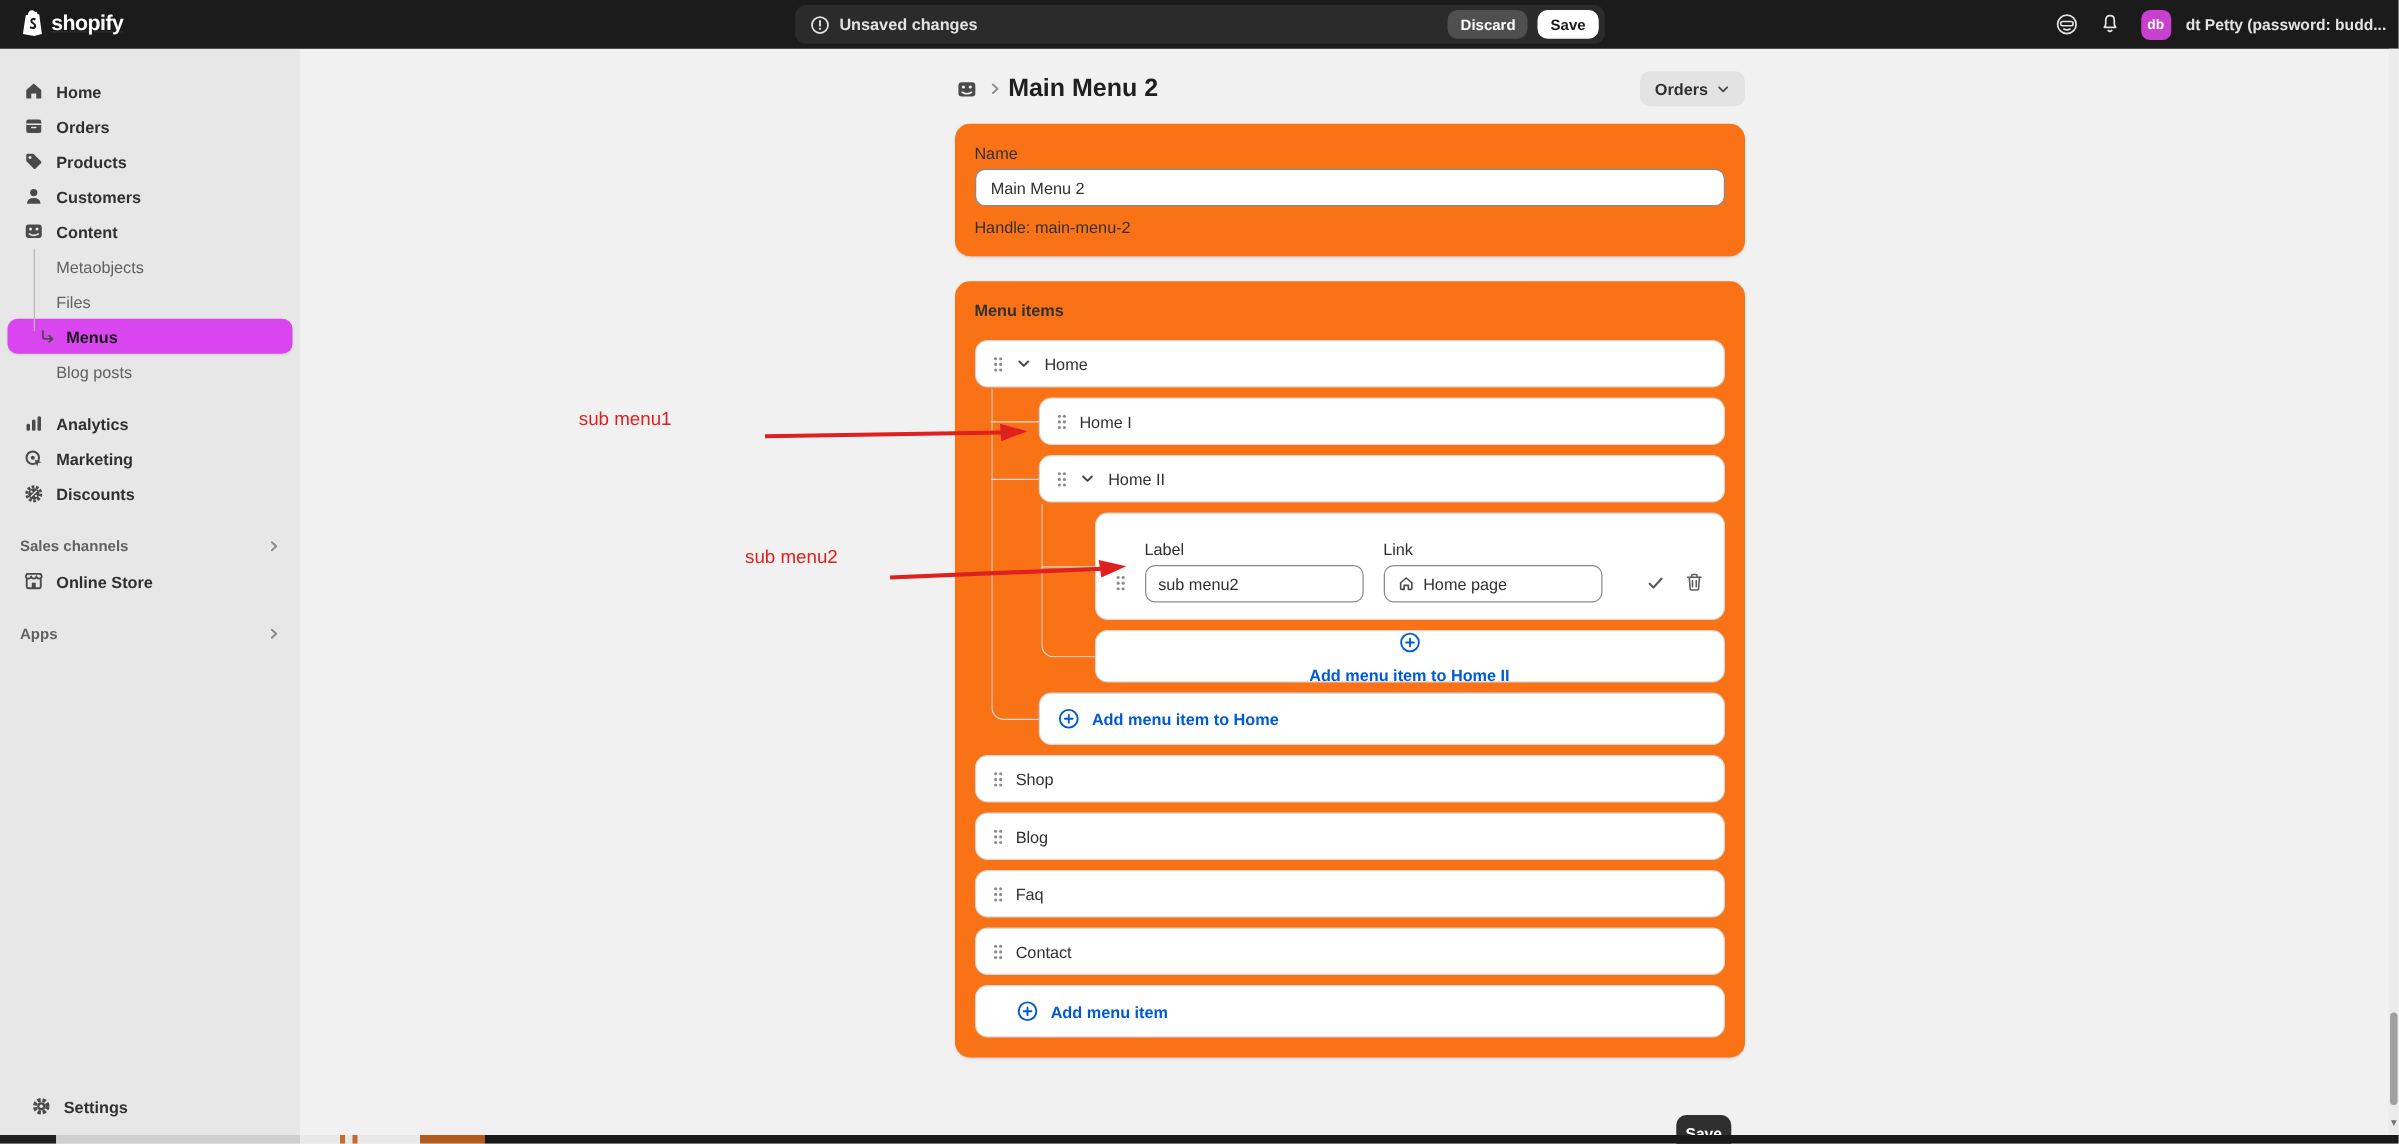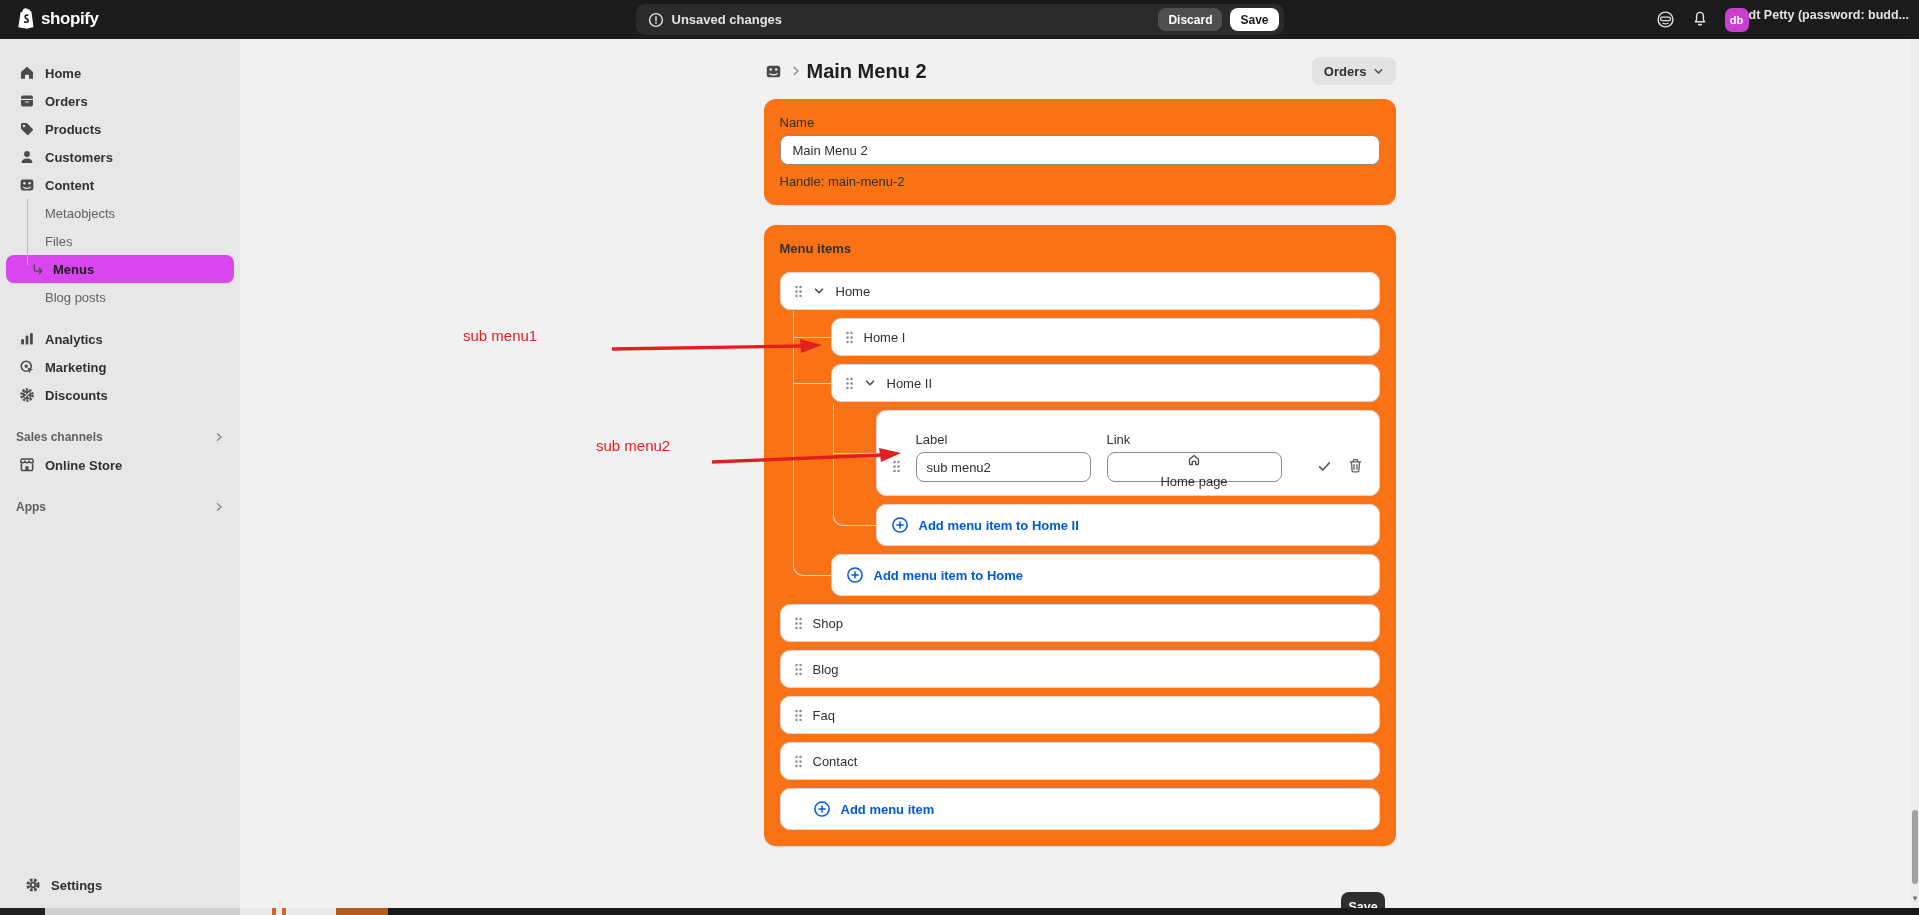--- a/index.html
+++ b/index.html
@@ -2,29 +2,29 @@
 <html><head>
 <meta charset="utf-8">
 <style>
   * { margin:0; padding:0; box-sizing:border-box; }
   html,body { width:1919px; height:915px; overflow:hidden; }
   body { font-family:"Liberation Sans","DejaVu Sans",sans-serif; background:#f1f1f1; position:relative; color:#303030; }
   svg { display:block; }
 
   
   .topbar { position:absolute; top:0; left:0; width:1919px; height:39px; background:#1b1b1b; z-index:20; }
-  .logo { position:absolute; left:16px; top:7px; display:flex; align-items:center; gap:5px; }
+  .logo { position:absolute; left:16px; top:7px; display:flex; align-items:center; gap:5px;text-decoration:underline; }
   .logo-word { color:#fff; font-size:17px; font-weight:700; letter-spacing:-0.4px; }
   .ctx-bar { position:absolute; left:50%; transform:translateX(-50%); top:4px; width:648px; height:31px; background:#2b2b2b; border-radius:9px; display:flex; align-items:center; padding:0 5px 0 12px; }
   .ctx-label { color:#e3e3e3; font-size:13px; font-weight:600; margin-left:8px; }
   .ctx-btns { margin-left:auto; display:flex; gap:8px; }
   .btn-discard { height:23px; padding:0 10px; background:#4f4f4f; border:none; border-radius:8px; color:#fff; font-size:12px; font-weight:600; font-family:inherit; }
   .btn-save-top { height:23px; padding:0 10px; background:#ffffff; border:none; border-radius:8px; color:#1a1a1a; font-size:12px; font-weight:600; font-family:inherit; }
   .top-right { position:absolute; right:10px; top:0; height:39px; display:flex; align-items:center; gap:16px; }
-  .avatar-wrap { display:flex; gap:0; }
+  .avatar-wrap { display:flex; align-items:center; gap:12px; }
   .avatar { width:24px; height:24px; border-radius:7px; background:#c93fd0; color:#fff; font-size:11px; font-weight:700; display:flex; align-items:center; justify-content:center; }
   .user-name { color:#e3e3e3; font-size:12.5px; font-weight:600; max-width:200px; white-space:nowrap; }
 
   
   .sidebar { position:absolute; left:0; top:39px; width:240px; height:876px; background:#e7e7e7; padding-top:20px; z-index:5; }
   .side-row { height:28px; margin:0 6px; padding:0 8px 0 12px; border-radius:8px; display:flex; align-items:center; gap:9px; font-size:13px; font-weight:600; color:#303030; }
   .side-row .ic { width:18px; display:flex; justify-content:center; }
   .side-sub { padding-left:39px; color:#616161; font-weight:500; }
   .side-active { background:#d946ef; color:#1a1a1a; font-weight:700; padding-left:12px; box-shadow:0 1px 2px rgba(0,0,0,.08); }
   .side-section { height:28px; margin:0 6px; padding:0 10px; display:flex; align-items:center; font-size:12px; font-weight:600; color:#616161; }
@@ -43,29 +43,29 @@
 
   .card { background:#f97316; border-radius:12px; box-shadow:0 1px 0 rgba(0,0,0,.05), 0 1px 3px rgba(0,0,0,.08); }
   .name-card { margin-top:10px; padding:16px; }
   .fld-label { font-size:13px; color:#303030; margin-bottom:5px; }
   .txt-input { width:100%; height:30px; border:1px solid #8a8a8a; border-radius:8px; padding:0 12px; font-size:13px; color:#303030; font-family:inherit; background:#fff; }
   .handle-line { font-size:13px; color:#303030; margin-top:9px; }
 
   .menu-card { margin-top:20px; padding:16px; position:relative; }
   .menu-title { font-size:13px; font-weight:700; margin-bottom:16px; }
   .m-row { position:relative; z-index:1; height:38px; background:#fff; border:1px solid #d6d6d6; border-radius:10px; margin-bottom:8px; display:flex; align-items:center; gap:11px; padding:0 14px; font-size:13px; color:#303030; }
-  .ml1 { margin-left:51px; } .ml2 { margin-left:96px; }
+  .ml1 { margin-left:51px; } .ml2 { margin-left:96px;flex-direction:column; }
   .add-row { position:relative; z-index:1; height:42px; background:#fff; border:1px solid #d6d6d6; border-radius:10px; margin-bottom:8px; display:flex; align-items:center; gap:10px; padding:0 14px; font-size:13px; font-weight:700; color:#005bd3; cursor:pointer; }
   .add-row:last-child { margin-bottom:0;padding-left:32px; }
   .editor { position:relative; z-index:1; height:86px; background:#fff; border:1px solid #d6d6d6; border-radius:10px; margin-bottom:8px; margin-left:96px; display:flex; align-items:flex-end; padding:10px 16px 13px; gap:16px; }
   .editor .drag { margin-bottom:9px; }
   .efield { display:flex; flex-direction:column; }
   .ecap { font-size:13px; color:#303030; margin-bottom:5px; }
   .einput { width:175px; height:30px; border:1px solid #8a8a8a; border-radius:8px; padding:0 10px; font-size:13px; color:#303030; font-family:inherit; }
-  .link-chip { width:175px; height:30px; border:1px solid #8a8a8a; border-radius:8px; padding:0 10px; font-size:13px; color:#303030; display:flex; align-items:center; gap:7px; background:#fff;flex-direction:column; }
+  .link-chip { width:175px; height:30px; border:1px solid #8a8a8a; border-radius:8px; padding:0 10px; font-size:13px; color:#303030; display:flex; align-items:center; gap:7px; background:#fff; }
   .icon-btn { background:none; border:none; padding:0; margin-bottom:8px; cursor:pointer; }
   .icon-btn.check { margin-left:auto; }
   .conn { position:absolute; z-index:0; border-color:#dcdcdc !important; }
   .elbow { border-left:1.5px solid; border-bottom:1.5px solid; border-bottom-left-radius:10px; }
   .hline { border-bottom:1.5px solid; }
 
   
   .anno { position:absolute; z-index:50; color:#e01f1f; font-size:15px; pointer-events:none; }
   .anno-svg { position:absolute; left:0; top:0; width:1919px; height:915px; z-index:50; pointer-events:none; }
 

